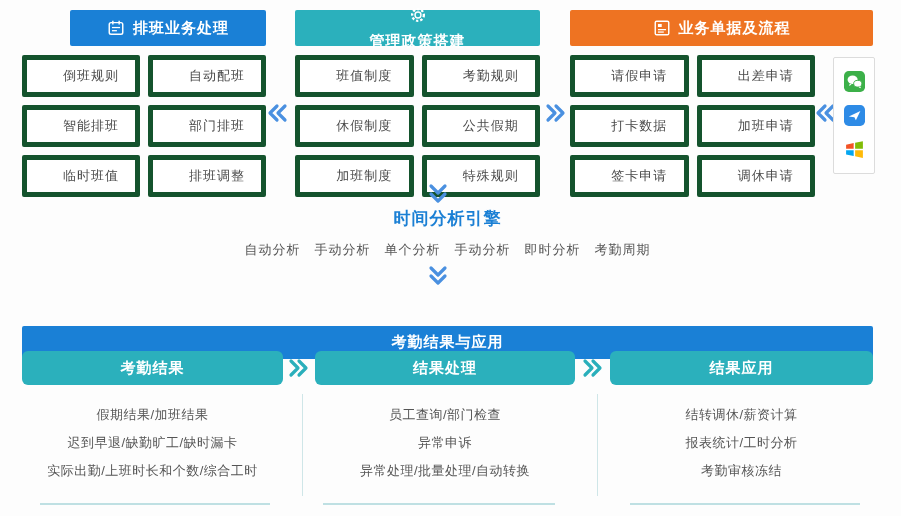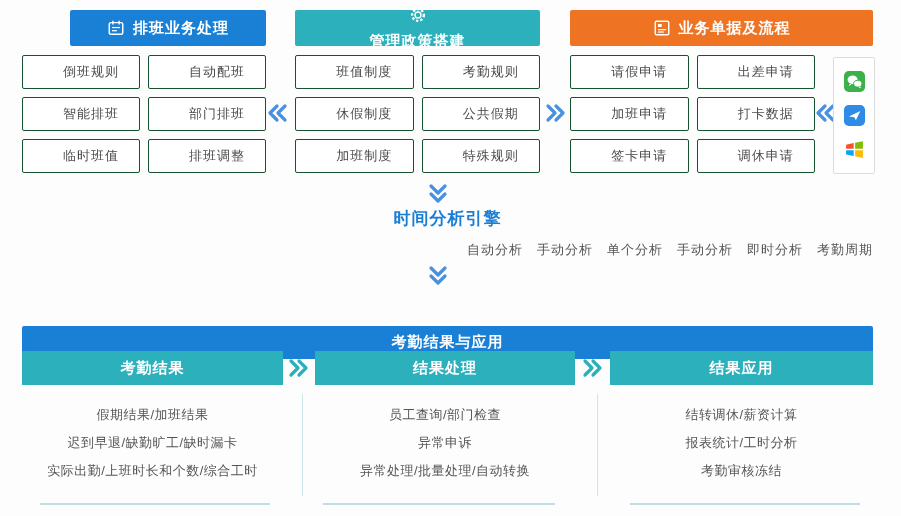--- a/index.html
+++ b/index.html
@@ -16,51 +16,51 @@
     border-radius:2px; letter-spacing:1px;
   }
   .banner.blue   { background:#1a80d6;margin-left:48px; }
   .banner.teal   { background:#2bb0bc;flex-direction:column; }
   .banner.orange { background:#ee7322; }
   .bicon { display:flex; align-items:center; }
   .grid {
     display:grid; grid-template-columns:1fr 1fr; gap:8px 8px; margin-top:9px;
   }
   .box {
-    height:32px; background:#fff; border:1px solid #14532d; border-radius:2px;
+    height:32px; background:#fff; border:5px solid #14532d; border-radius:2px;
     display:flex; align-items:center; justify-content:center;
     font-size:13px; color:#4a4a4a; letter-spacing:1px;padding-left:20px;
   }
   .chev { position:absolute; width:26px; height:24px; display:flex; align-items:center; justify-content:center; }
   .strip {
     position:absolute; left:833px; top:57px; width:40px; height:115px;
     background:#fff; border:1px solid #dcdcdc; border-radius:2px;
     display:flex; flex-direction:column; align-items:center; justify-content:space-evenly;
   }
   .strip span { display:flex; }
   .engine-title {
     position:absolute; left:22px; top:207px; width:851px; text-align:center;
     color:#1a7fd4; font-size:17px; font-weight:bold; letter-spacing:1px;
   }
   .engine-items {
     position:absolute; left:22px; top:241px; width:851px;
-    display:flex; justify-content:flex-end; gap:14px;
+    display:flex; justify-content:center; gap:14px;
     font-size:13px; color:#555; letter-spacing:1px;font-family:Liberation Mono, monospace;
   }
   .wide-banner {
     position:absolute; left:22px; top:302px; width:851px; height:33px;
     background:#1a80d6; color:#fff; font-weight:bold; font-size:15px;
     display:flex; align-items:center; justify-content:center; letter-spacing:1px;
     border-radius:2px;
     margin-top:24px;
   }
   .sub-banner {
     position:absolute; top:351px; height:34px; background:#2bb0bc; color:#fff;
     font-weight:bold; font-size:15px; display:flex; align-items:center;
-    justify-content:center; letter-spacing:1px; border-radius:0;
+    justify-content:center; letter-spacing:1px; border-radius:6px;
   }
   .rlist {
     position:absolute; top:401px; font-size:13px; color:#555;
     text-align:center; letter-spacing:0.5px;
   }
   .rlist div { line-height:28px; height:28px; }
   .vdiv { position:absolute; top:394px; width:1px; height:102px; background:#cfe6e8; }
   .bline { position:absolute; top:503px; height:2px; background:#bfe0e3; }
 </style>
 </head>
@@ -119,22 +119,22 @@
           <rect x="5.5" y="5.5" width="4.2" height="3.4" fill="#fff"></rect>
           <line x1="5.5" y1="11.8" x2="14.5" y2="11.8" stroke="#fff" stroke-width="1.4"></line>
           <line x1="5.5" y1="14.5" x2="12" y2="14.5" stroke="#fff" stroke-width="1.4"></line>
         </svg>
       </span>
       <span>业务单据及流程</span>
     </header>
     <div class="grid" style="width:245px">
       <div class="box">请假申请</div>
       <div class="box">出差申请</div>
+      <div class="box">打卡数据</div>
       <div class="box">加班申请</div>
-      <div class="box">打卡数据</div>
       <div class="box">签卡申请</div>
       <div class="box">调休申请</div>
     </div>
   </section>
 
   <div class="chev" style="left:264px;top:101px">
     <svg width="24" height="22" viewBox="0 0 24 22" style="transform:rotate(180deg)">
       <path d="M4 4 L11 11 L4 18" fill="none" stroke="#4a90e0" stroke-width="3.2" stroke-linecap="round" stroke-linejoin="round"></path>
       <path d="M12 4 L19 11 L12 18" fill="none" stroke="#4a90e0" stroke-width="3.2" stroke-linecap="round" stroke-linejoin="round"></path>
     </svg>

